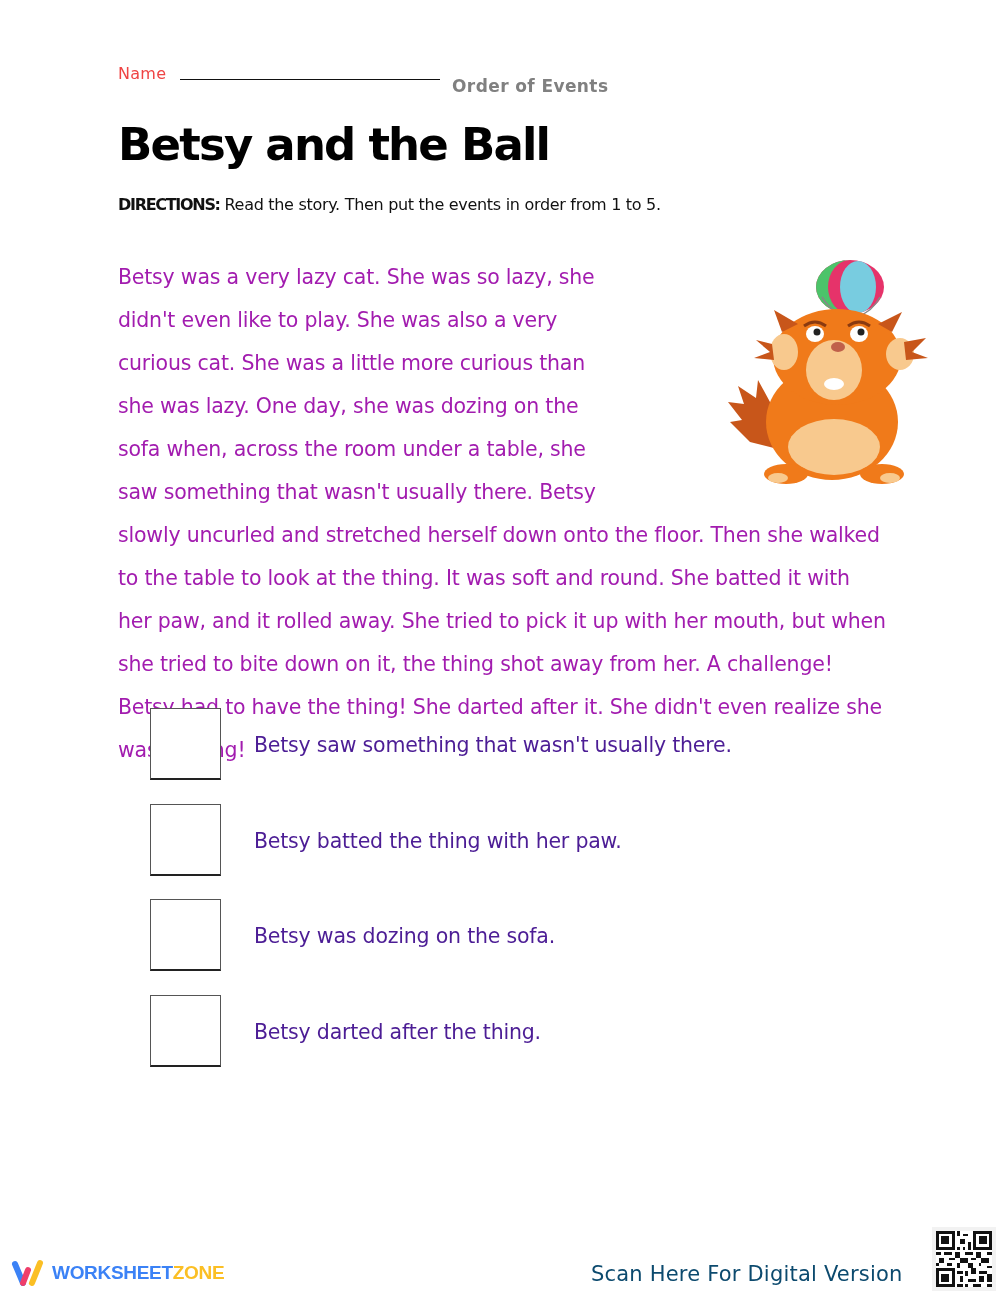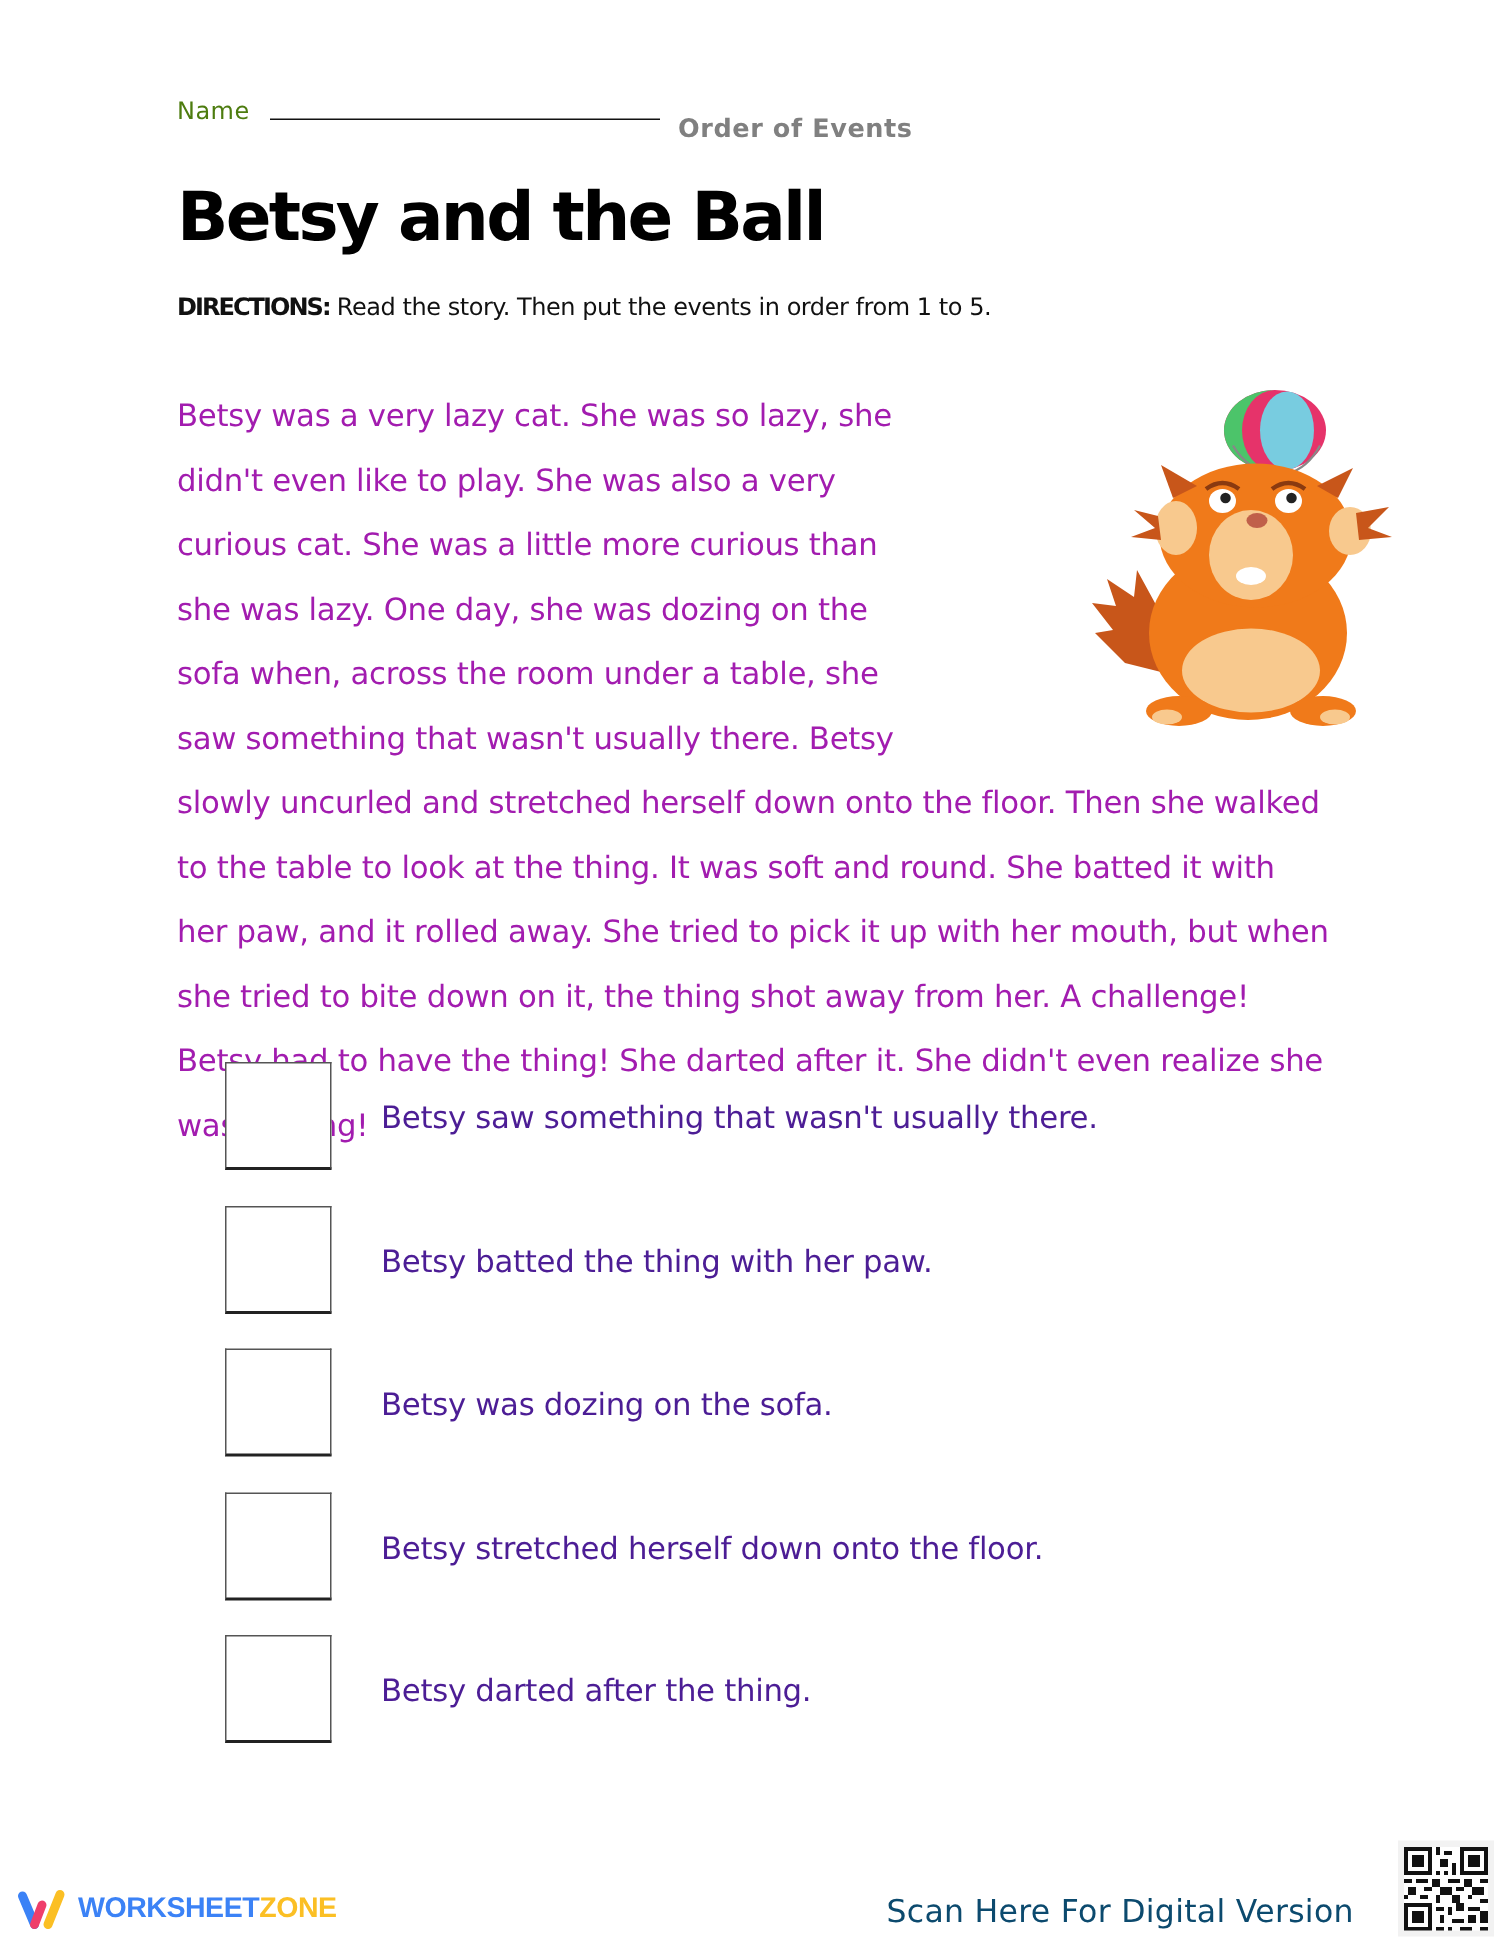--- a/index.html
+++ b/index.html
@@ -1,20 +1,20 @@
 <!DOCTYPE html>
 <html><head>
 <meta charset="utf-8">
 <style>
   * { margin: 0; padding: 0; box-sizing: border-box; }
   html, body { width: 1000px; height: 1294px; background: #ffffff; overflow: hidden; }
   body { position: relative; font-family: "DejaVu Sans", sans-serif; color: #111; }
 
   .header-row { position: absolute; left: 118px; top: 60px; width: 540px; height: 26px; }
-  .name-label { position: absolute; left: 0; top: 4px; font-size: 16px; letter-spacing: 0.3px; color: #4d7c0f; }
+  .name-label { position: absolute; left: 0; top: 4px; font-size: 16px; letter-spacing: 0.3px; color: #ef4444; }
   .name-line { position: absolute; left: 62px; top: 19px; width: 260px; border-bottom: 1.5px solid #111; height: 1px; }
   .worksheet-type { position: absolute; left: 334px; top: 16px; font-size: 17px; font-weight: bold; color: #808080; letter-spacing: 0.4px; }
 
   .title { position: absolute; left: 118px; top: 118px; font-size: 45px; font-weight: bold; letter-spacing: -1.8px; color: #000; }
 
   .directions { position: absolute; left: 118px; top: 195px; font-size: 16px; color: #111; letter-spacing: -0.3px; }
   .directions .dir-label { font-weight: bold; letter-spacing: -1.3px; }
 
   .story { position: absolute; left: 118px; top: 256px; width: 770px; font-size: 20.5px; line-height: 43px; color: #a21caf; letter-spacing: -0.2px; }
   .story .float-art { float: right; width: 210px; height: 250px; margin-right: 44px; margin-left: 10px; }
@@ -104,24 +104,20 @@
   <div class="event-row">
     <div class="event-box"></div>
     <span class="event-text">Betsy batted the thing with her paw.</span>
   </div>
   <div class="event-row">
     <div class="event-box"></div>
     <span class="event-text">Betsy was dozing on the sofa.</span>
   </div>
   <div class="event-row">
     <div class="event-box"></div>
-    <span class="event-text">Betsy stretched herself down onto the floor.</span>
-  </div>
-  <div class="event-row">
-    <div class="event-box"></div>
     <span class="event-text">Betsy darted after the thing.</span>
   </div>
 </div>
 
 <div class="footer-logo">
   <svg width="36" height="30" viewBox="0 0 36 30">
     <line x1="5" y1="6" x2="13" y2="25" stroke="#3b82f6" stroke-width="6" stroke-linecap="round"></line>
     <line x1="13" y1="25" x2="18" y2="12" stroke="#ef3e6a" stroke-width="6" stroke-linecap="round"></line>
     <line x1="22" y1="25" x2="30" y2="5" stroke="#fbbf24" stroke-width="6" stroke-linecap="round"></line>
   </svg>

